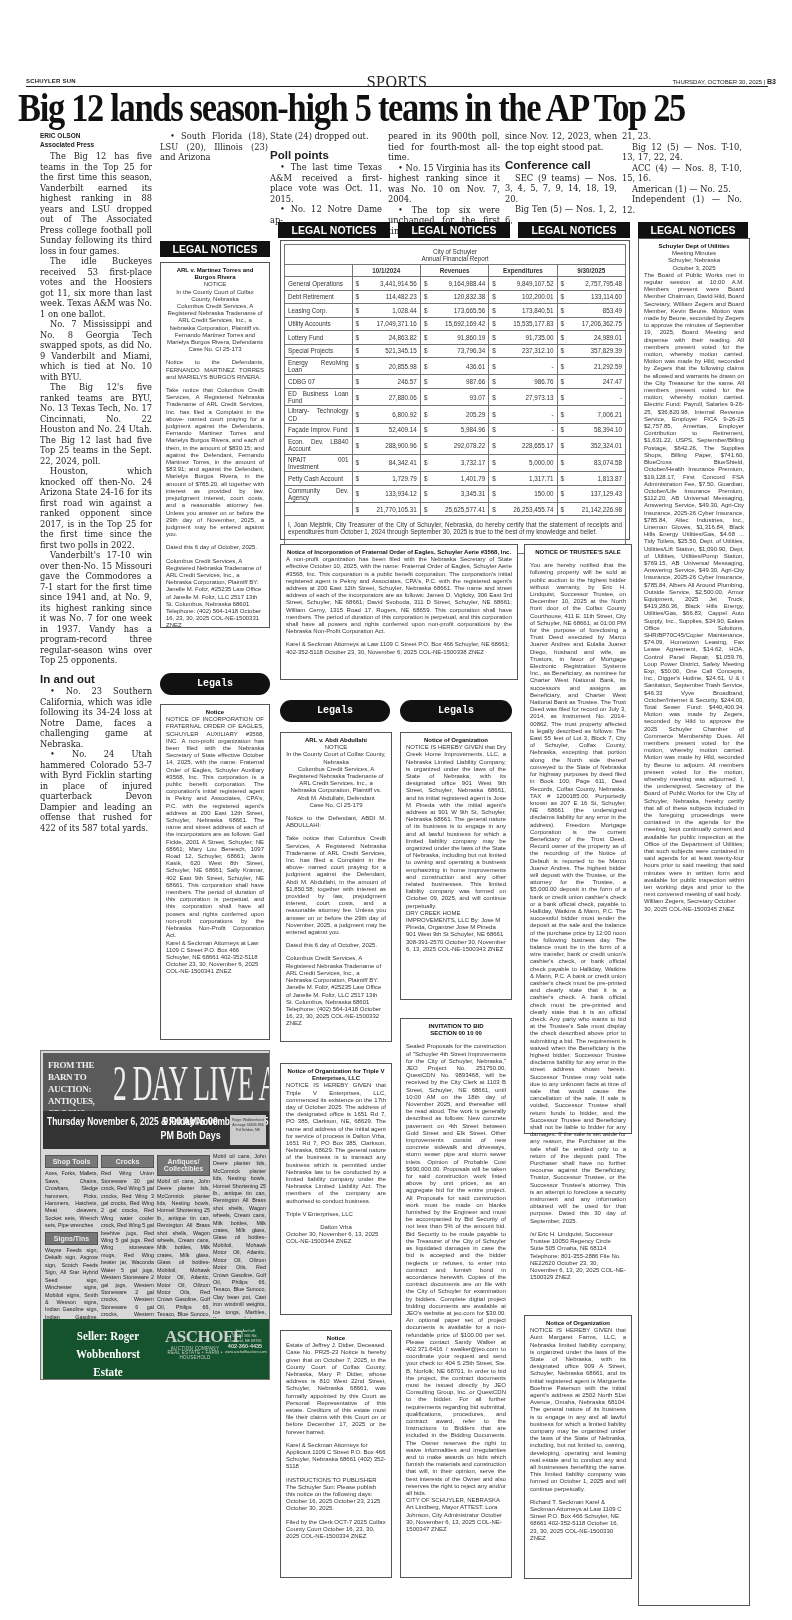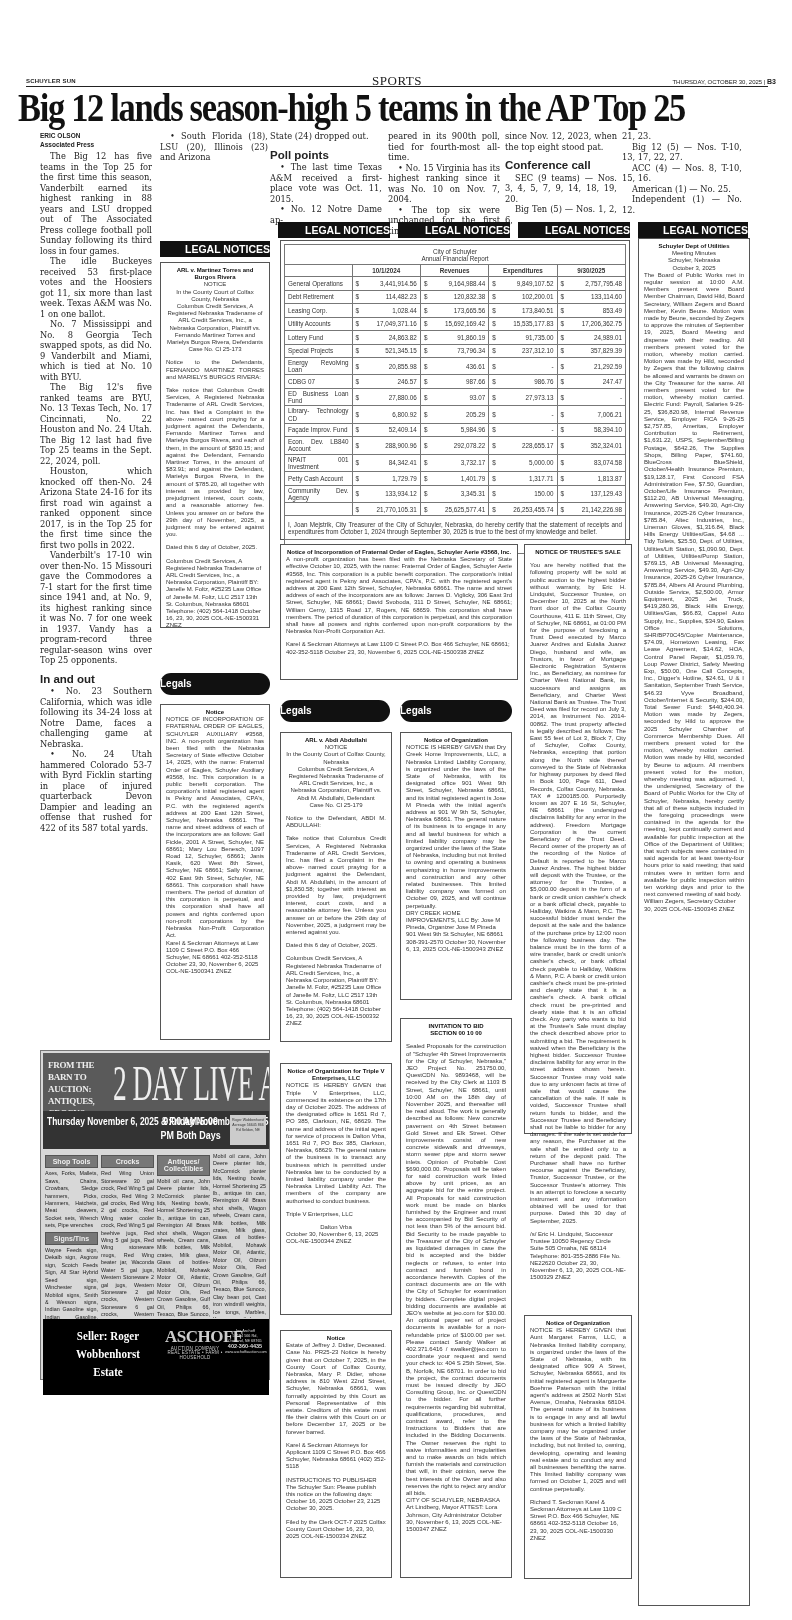--- a/index.html
+++ b/index.html
@@ -1,51 +1,51 @@
 <!DOCTYPE html>
 <html><head>
 <meta charset="utf-8">
 <style>
 *{box-sizing:border-box;margin:0;padding:0}
 body{width:792px;height:1620px;background:#fff;font-family:"DejaVu Serif",serif;color:#222;position:relative;overflow:hidden}
 .abs{position:absolute}
 .masthead{left:12px;top:75px;width:770px;height:12px;font-family:"Liberation Sans",sans-serif}
 .mh-left{position:absolute;left:14px;top:3px;font-size:6px;font-weight:bold;letter-spacing:0.2px}
-.mh-center{position:absolute;left:0;right:0;top:-2px;text-align:center;font-family:"Liberation Serif",serif;font-size:13px;letter-spacing:0.5px}
+.mh-center{position:absolute;left:0;right:0;top:-2px;text-align:center;font-family:"Liberation Serif",serif;font-size:16px;letter-spacing:0.5px}
 .mh-right{position:absolute;right:6px;top:3px;font-size:6px}
 .mh-right b{font-size:7px;font-weight:bold}
 .rule{left:26px;top:86px;width:742px;height:1px;background:#222}
 .headline{left:18px;top:84px;width:760px;font-family:"Liberation Serif",serif;font-weight:bold;font-size:40px;letter-spacing:-1.5px;transform:scaleX(0.86);transform-origin:left top;white-space:nowrap;color:#111}
 .byline{font-family:"Liberation Sans",sans-serif;font-size:6.5px;font-weight:bold;line-height:9px}
 .col{font-family:"DejaVu Serif",serif;font-size:8.3px;line-height:10.5px;color:#222;text-align:justify;hyphens:auto}
 .col p{text-indent:10px}
 .col h3{font-family:"Liberation Sans",sans-serif;font-size:11.5px;font-weight:bold;margin:8px 0 2px;text-indent:0}
-.ln-bar{background:#111;color:#fff;font-family:"Liberation Sans",sans-serif;font-weight:bold;font-size:10.5px;text-align:right;height:16px;line-height:16px}
-.legals-pill{background:#111;color:#fff;font-family:Liberation Sans, sans-serif;font-weight:bold;font-size:10px;height:22px;line-height:22px;border-radius:11px}
+.ln-bar{background:#111;color:#fff;font-family:"Liberation Sans",sans-serif;font-weight:bold;font-size:10.5px;text-align:center;height:16px;line-height:16px}
+.legals-pill{background:#111;color:#fff;font-family:Liberation Mono, monospace;font-weight:bold;font-size:10px;text-align:center;height:22px;line-height:22px;border-radius:11px}
 .box{border:1.5px solid #555;padding:4px 5px;font-family:"Liberation Sans",sans-serif;font-size:6px;line-height:7.2px;color:#333;text-align:justify;background:#fff}
 .box .ctr{text-align:center}
 .box b{color:#111}
 .box .gap{height:6px}
 table.fin{border-collapse:collapse;width:100%;font-family:"Liberation Sans",sans-serif;font-size:6.3px;color:#333}
 table.fin td,table.fin th{border:0.8px solid #777;padding:1px 3px;height:13.5px}
 table.fin th{font-weight:bold;text-align:center;height:12px}
 table.fin td.num{text-align:right;border-left:none}
 table.fin td.dol{width:10px;border-right:none;padding-right:0}
 .auction{left:40px;top:1050px;width:230px;height:330px;background:#d8d8d8;border:1px solid #777}
 .auc-top{position:absolute;left:2px;top:2px;width:226px;height:58px;background:#5a5a5a;overflow:hidden}
 .auc-title-small{position:absolute;left:5px;top:6px;width:62px;color:#eee;font-family:"Liberation Serif",serif;font-size:9px;font-weight:bold;line-height:12px;letter-spacing:-0.3px}
 .auc-title-big{position:absolute;left:70px;top:2px;color:#eee;font-family:"Liberation Serif",serif;font-size:50px;line-height:56px;transform:scaleX(0.55);transform-origin:left top;white-space:nowrap;letter-spacing:-1px}
 .auc-date{position:absolute;left:2px;top:60px;width:226px;height:38px;background:#333;color:#fff;font-family:"Liberation Sans",sans-serif}
 .auc-date .d1{position:absolute;left:4px;top:3px;font-size:10.5px;font-weight:bold;line-height:14px;transform:scaleX(0.8);transform-origin:left top;white-space:nowrap}
 .auc-date .t1{position:absolute;left:117px;top:3px;font-size:10.5px;font-weight:bold;line-height:14px;text-align:center;width:72px;transform:scaleX(0.85);transform-origin:left top}
 .auc-date .addr{position:absolute;right:3px;top:4px;width:36px;height:30px;background:#ccc;color:#333;font-size:3.6px;line-height:5px;text-align:center;padding-top:3px}
 .auc-body{position:absolute;left:2px;top:100px;width:226px;height:200px;font-family:"Liberation Sans",sans-serif;font-size:5.4px;line-height:7.4px;color:#222}
 .auc-col{position:absolute;top:2px;width:53px;text-align:justify}
 .auc-hdr{background:#777;color:#eee;font-weight:bold;font-size:7px;text-align:center;padding:2px 0;margin:2px 0;border:1px solid #555}
-.auc-foot{position:absolute;left:2px;top:268px;width:226px;height:76px;background:#000000;color:#fff}
+.auc-foot{position:absolute;left:2px;top:268px;width:226px;height:60px;background:#14532d;color:#fff}
 .seller{position:absolute;left:10px;top:8px;width:110px;text-align:center;font-family:"Liberation Serif",serif;font-weight:bold;font-size:13px;line-height:18px;transform:scaleX(0.85);transform-origin:center top}
 .aschoff{position:absolute;left:122px;top:8px;width:60px;text-align:center;font-family:"Liberation Serif",serif;font-weight:bold;font-size:17px;color:#ccc;letter-spacing:-0.5px}
 .aschoff small{display:block;font-family:"Liberation Sans",sans-serif;font-size:4.5px;letter-spacing:0.3px;color:#ccc;font-weight:normal;margin-top:-1px}
 .contact{position:absolute;right:4px;top:10px;width:40px;text-align:center;font-family:"Liberation Sans",sans-serif;font-size:3.8px;line-height:5px;color:#ddd}
 .contact b{font-size:5.5px}
 </style>
 </head>
 <body>
 
 <div class="abs masthead">
@@ -89,21 +89,21 @@
 
 <div class="abs col" style="left:505px;top:131px;width:112px;">
   <div>since Nov. 12, 2023, when the top eight stood pat.</div>
   <h3>Conference call</h3>
   <p>SEC (9 teams) — Nos. 3, 4, 5, 7, 9, 14, 18, 19, 20.</p>
   <p>Big Ten (5) — Nos. 1, 2, 6,</p>
 </div>
 
 <div class="abs col" style="left:622px;top:131px;width:120px;">
   <div>21, 23.</div>
-  <p>Big 12 (5) — Nos. T-10, 13, 17, 22, 27.</p>
+  <p>Big 12 (5) — Nos. T-10, 13, 17, 22, 24.</p>
   <p>ACC (4) — Nos. 8, T-10, 15, 16.</p>
   <p>American (1) — No. 25.</p>
   <p>Independent (1) — No. 12.</p>
 </div>
 
 <div class="abs ln-bar" style="left:160px;top:241px;width:110px;">LEGAL NOTICES</div>
 <div class="abs ln-bar" style="left:278px;top:222px;width:112px;">LEGAL NOTICES</div>
 <div class="abs ln-bar" style="left:398px;top:222px;width:112px;">LEGAL NOTICES</div>
 <div class="abs ln-bar" style="left:518px;top:222px;width:112px;">LEGAL NOTICES</div>
 <div class="abs ln-bar" style="left:638px;top:222px;width:110px;">LEGAL NOTICES</div>

